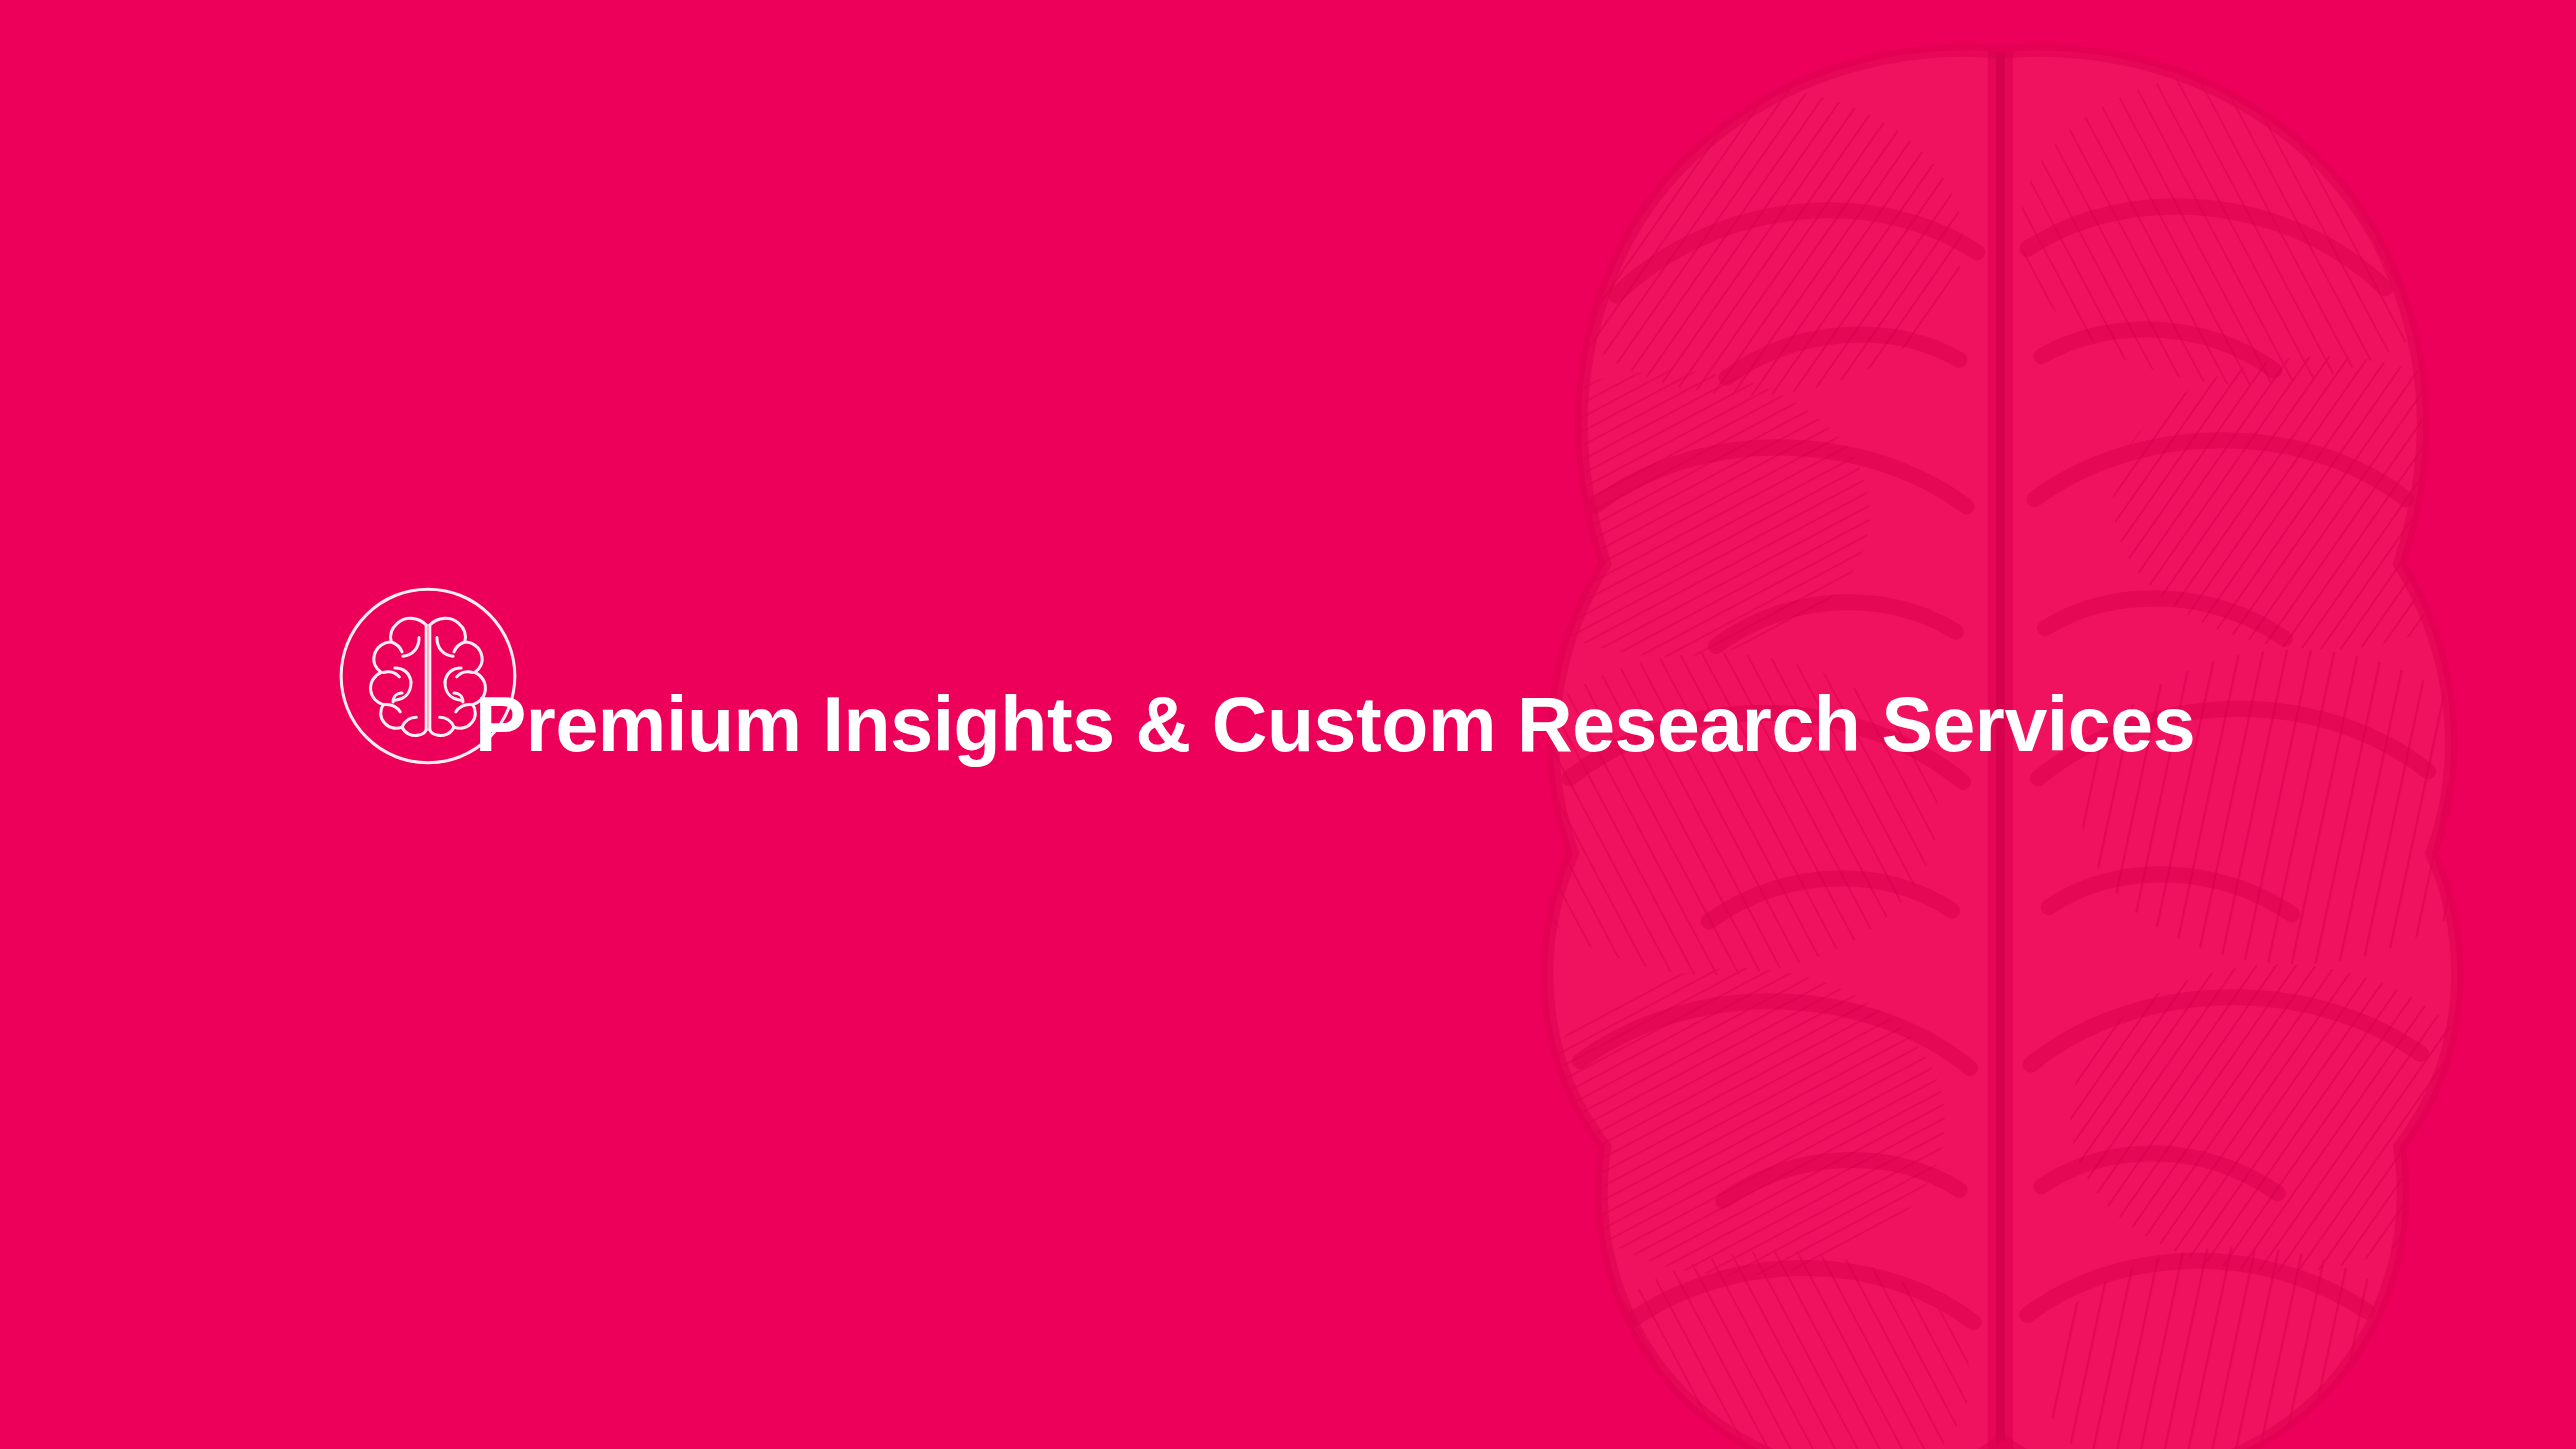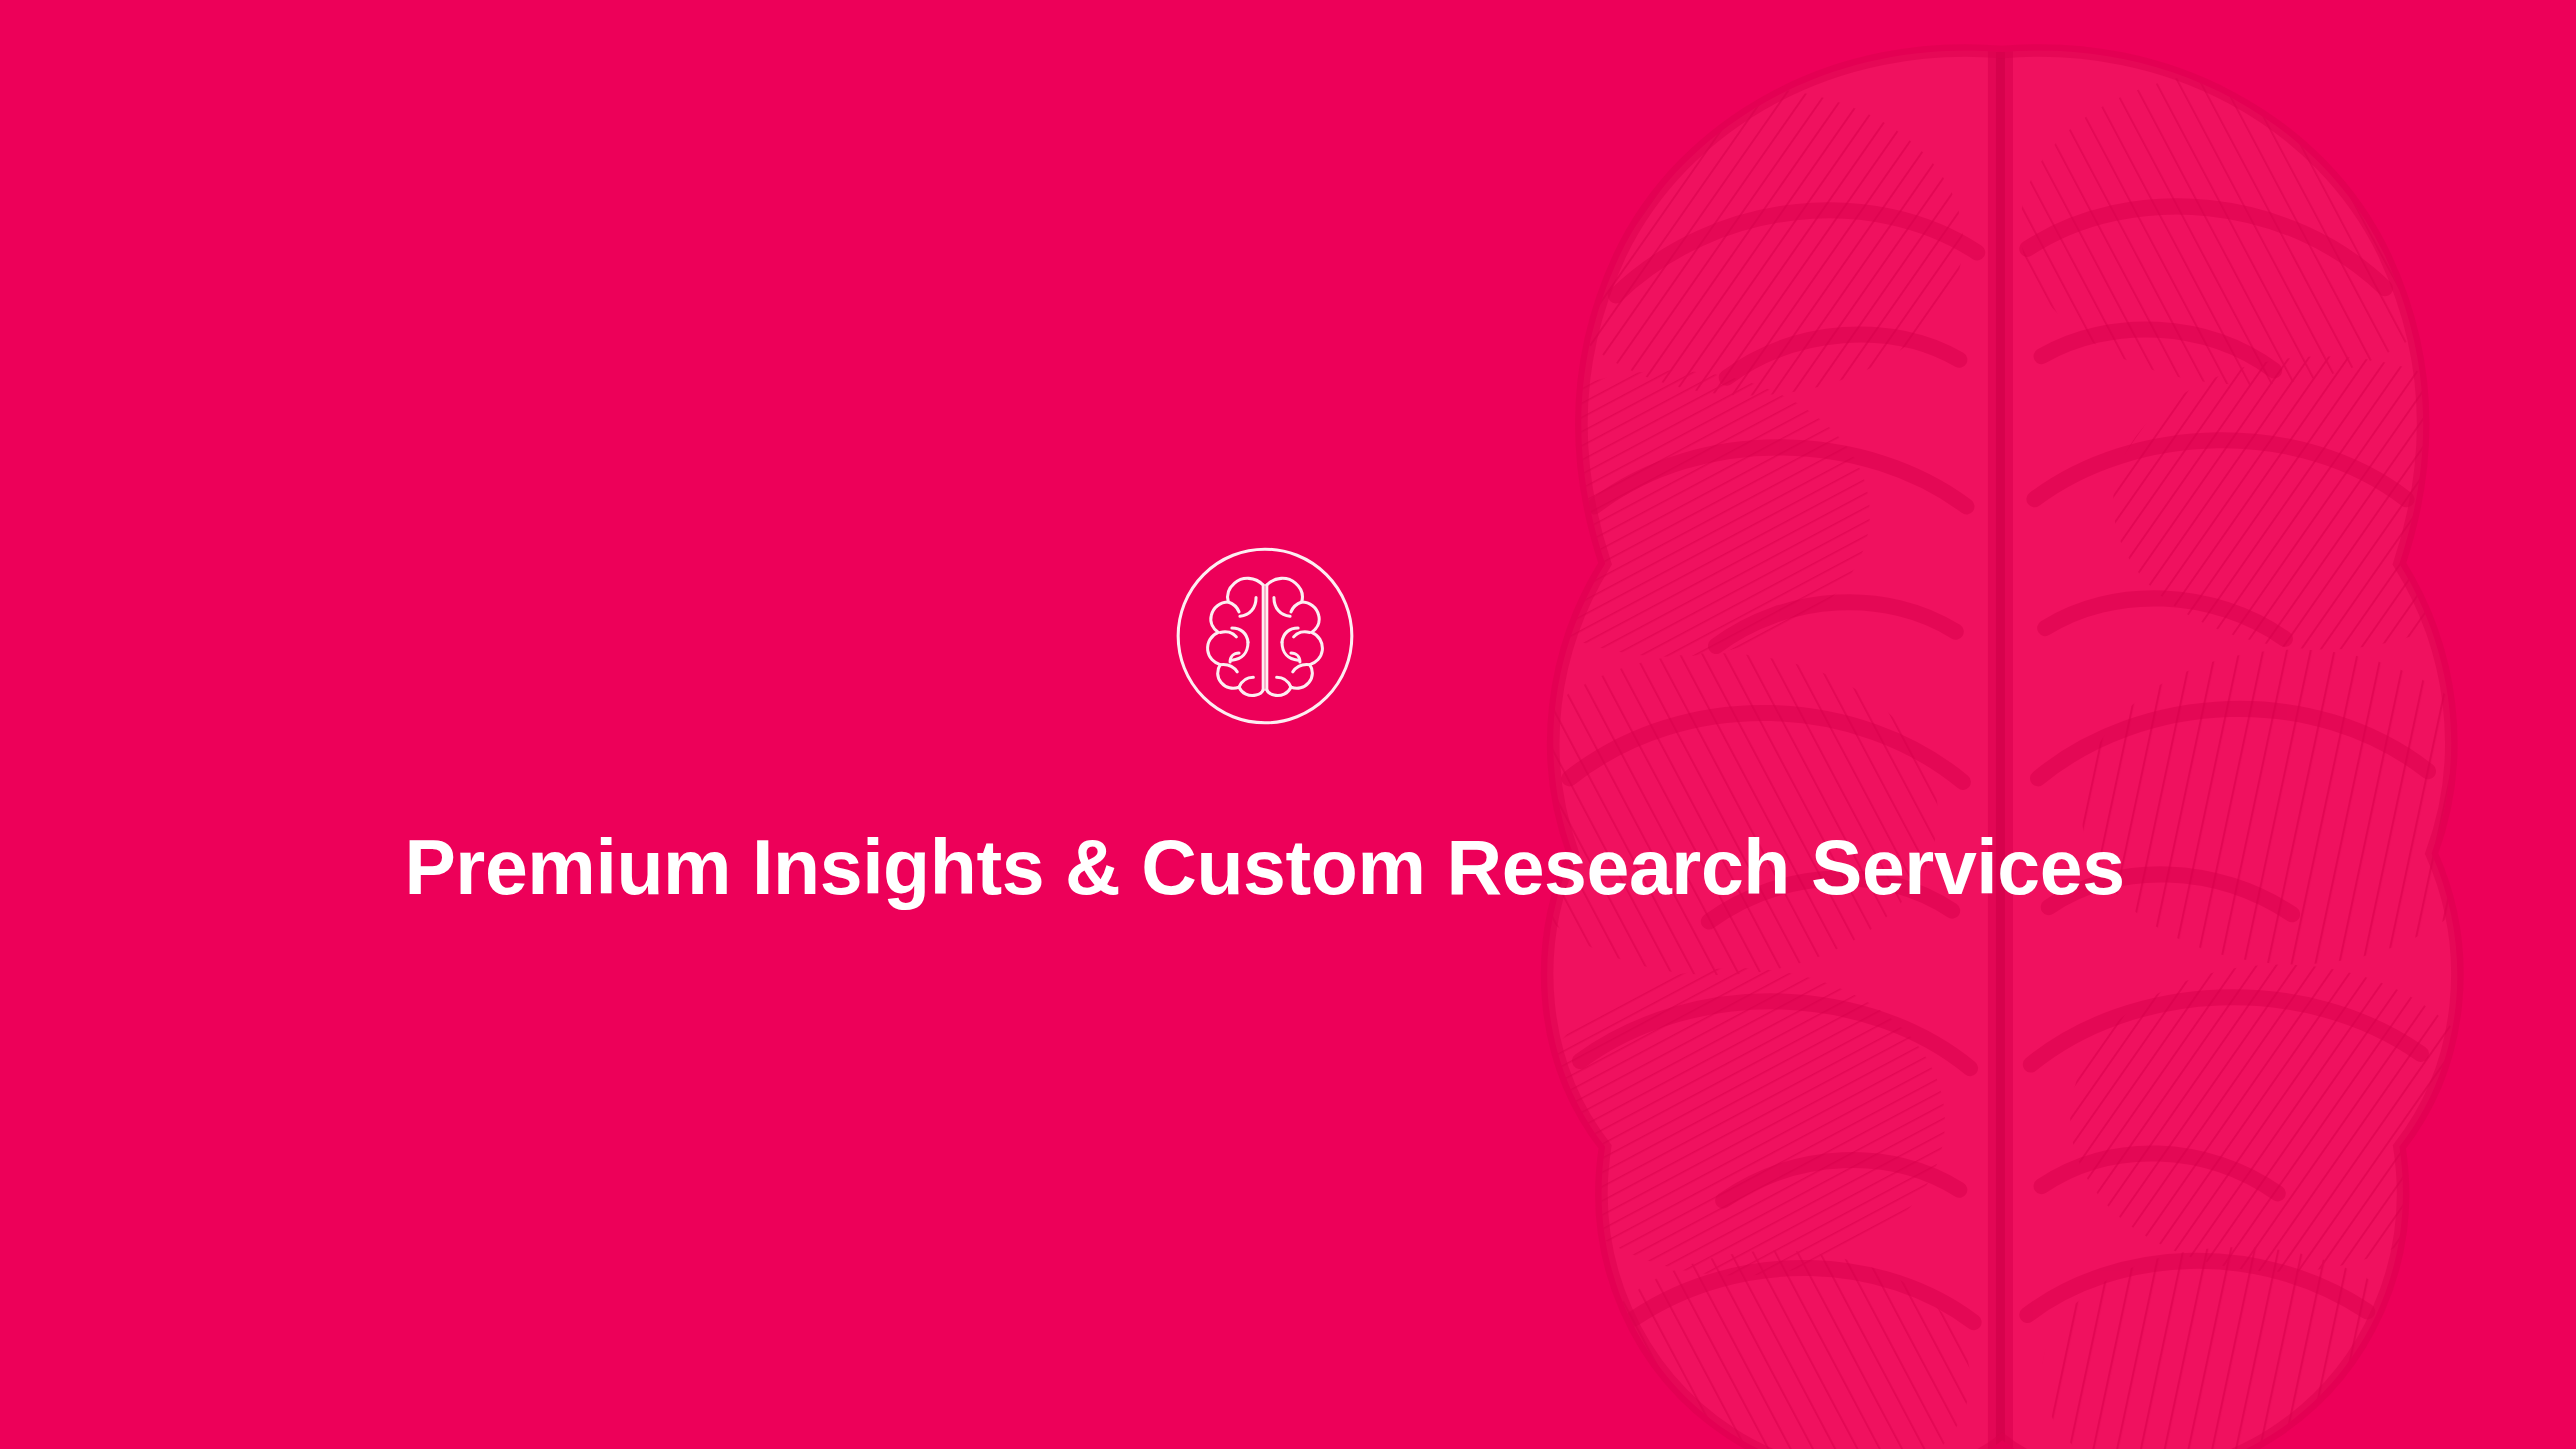--- a/index.html
+++ b/index.html
@@ -39,21 +39,21 @@
   }
 
   
   #content {
     position: absolute;
     left: 0;
     top: 0;
     width: 2576px;
     height: 1449px;
     display: flex;
-    flex-direction: column;
+    flex-direction: row;
     align-items: center;
     justify-content: center;
   }
 
   #brand-icon-wrap {
     width: 188px;
     height: 188px;
     margin-left: -47px;
     margin-bottom: 97px;
     display: block;

